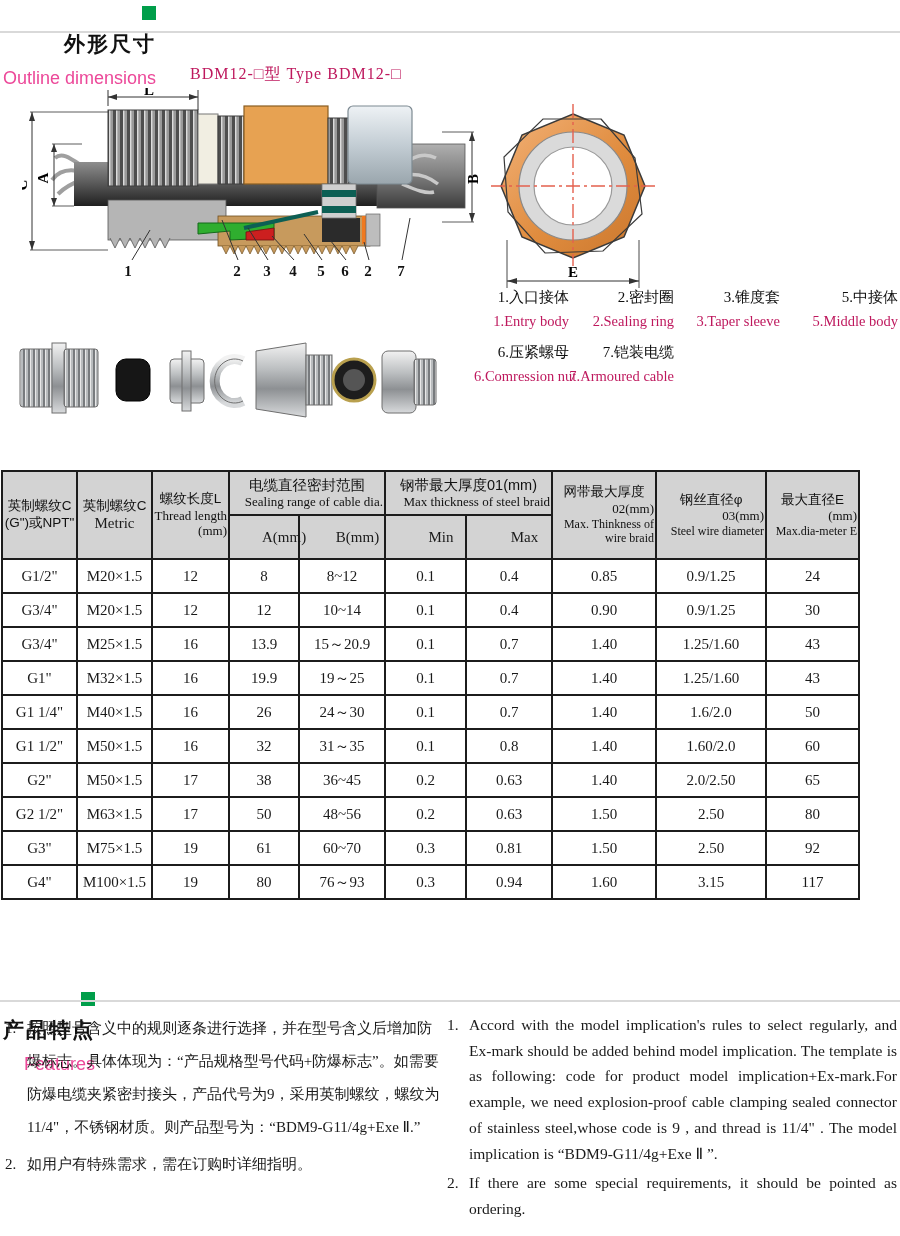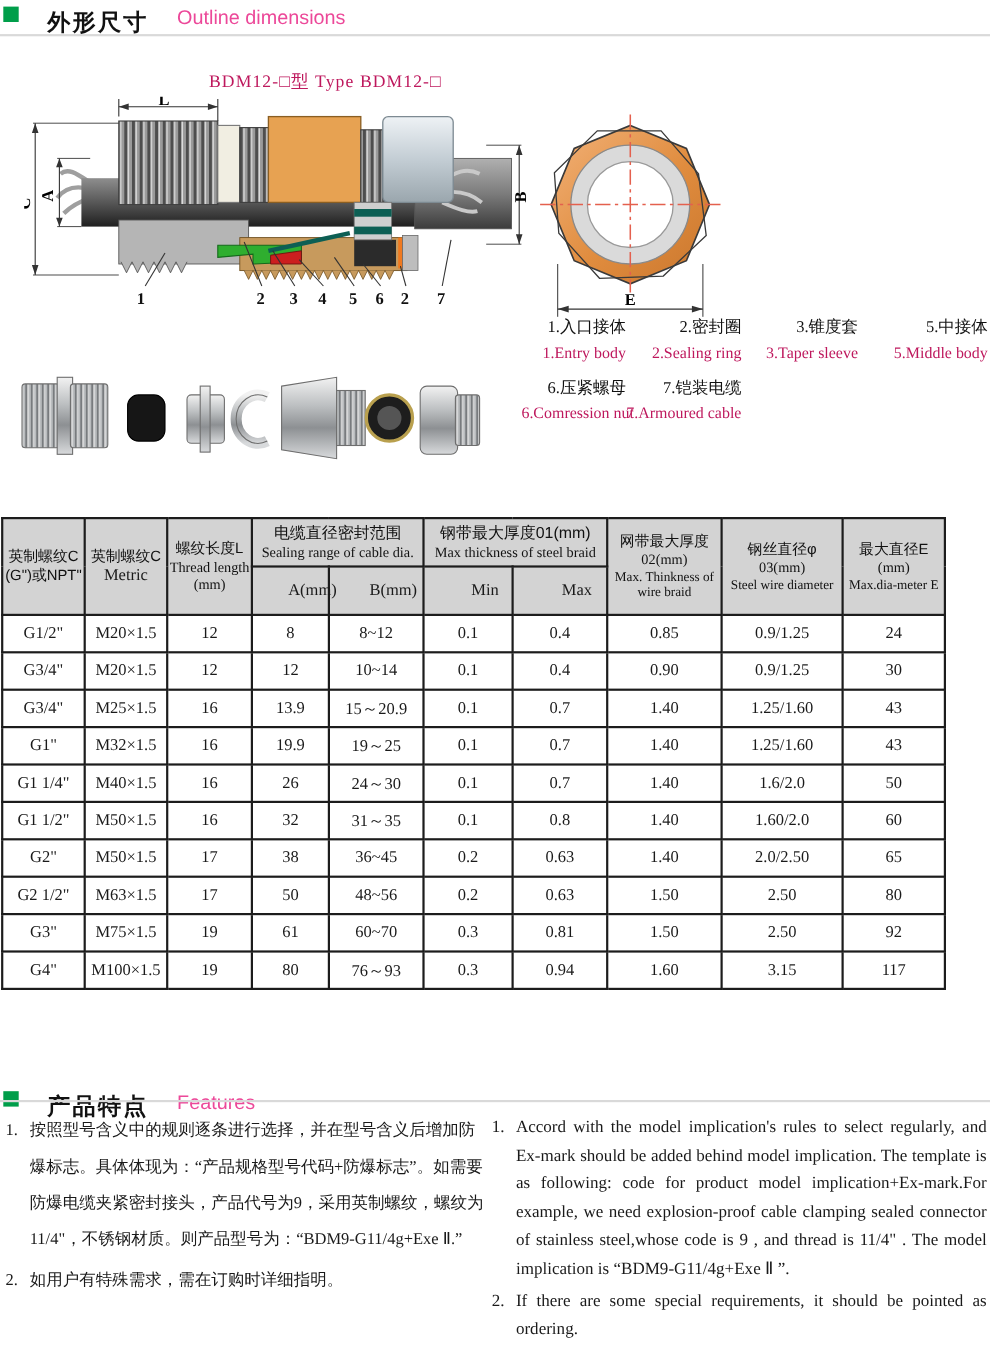--- a/index.html
+++ b/index.html
@@ -2,21 +2,21 @@
 <html><head>
 <meta charset="utf-8">
 <style>
   * { margin:0; padding:0; box-sizing:border-box; }
   html,body { background:#ffffff; }
   body {
     width:900px; height:1236px; position:relative; overflow:hidden;
     font-family:"Liberation Serif", serif; color:#1a1a1a;
   }
   
-  .sec-header { position:absolute; left:3px; display:flex; align-items:flex-start; gap:26px; }
+  .sec-header { position:absolute; left:3px; display:flex; align-items:flex-end; gap:10px;flex-direction:column; }
   .sec-square { width:14px; height:14px; background:#009e4a; display:inline-block; }
   .sec-zh { font-family:"Liberation Sans", sans-serif; font-weight:bold; font-size:21px; color:#111; letter-spacing:2px; }
   .sec-en { font-family:"Liberation Sans", sans-serif; font-size:18px; color:#ec4899; }
   .divider { position:absolute; left:0; width:900px; height:2px; background:#d9d9d9; }
 
   
   .diagram-title { position:absolute; left:190px; top:64px; font-size:16px; color:#be185d; letter-spacing:1px; }
   .main-svg  { position:absolute; left:22px;  top:88px; }
   .end-svg   { position:absolute; left:483px; top:98px; }
   .photos-svg{ position:absolute; left:8px;   top:333px; }
@@ -27,21 +27,21 @@
   .legend-item .en { font-size:14.5px; color:#be185d; white-space:nowrap; margin-top:6px; }
 
   
   table.spec { position:absolute; left:1px; top:470px; width:857px;
                border-collapse:collapse; table-layout:fixed; }
   table.spec th, table.spec td { border:2px solid #1c1c1c; text-align:center; vertical-align:middle; padding:0 1px; }
   table.spec thead th { background:#d3d3d3; font-weight:normal; }
   table.spec tbody td { height:34px; font-size:15px; background:#fff; }
   .h-zh  { font-family:"Liberation Sans", sans-serif; font-size:13.5px; color:#111; line-height:1.25; }
   .h-zh.big { font-size:14.5px; }
-  .h-en  { font-size:13px; line-height:1.2; color:#111; }
+  .h-en  { font-size:13px; line-height:1.2; color:#111;text-align:right; }
   .h-en.small { font-size:12px; }
   .h-sub { font-size:15px; }
   tr.hrow1 th { height:44px; }
   tr.hrow2 th { height:44px;padding-left:32px; }
 
   
   .feat-col-zh { position:absolute; left:5px;  top:1012px; width:436px; }
   .feat-col-en { position:absolute; left:447px; top:1012px; width:450px; }
   .feat-item { display:flex; margin-bottom:4px; }
   .feat-num  { flex:0 0 22px; font-size:15px; }

